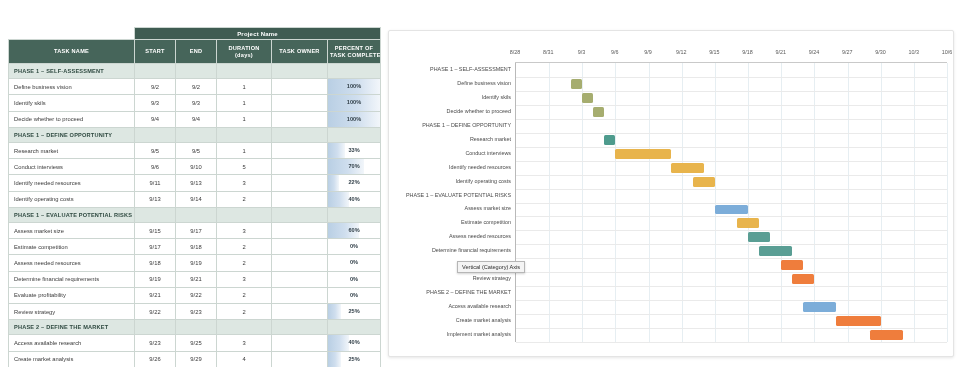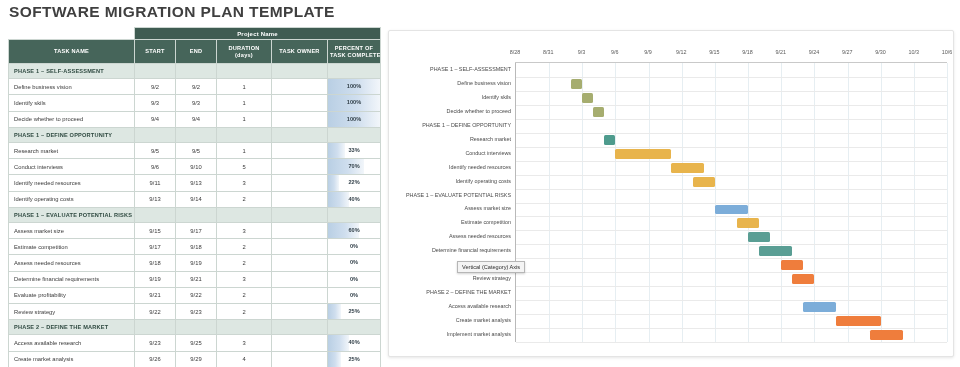--- a/index.html
+++ b/index.html
@@ -58,21 +58,20 @@
 
   #tooltip{position:absolute;left:68px;top:230px;background:#f4f4f4;border:1px solid #b6b6b6;
            font-size:5.6px;color:#2b2b2b;padding:2px 4px;white-space:nowrap;
            box-shadow:0 1px 2px rgba(0,0,0,.18);z-index:40;}
 </style>
 </head>
 <body>
 
 <div id="page">
 
-  <div id="title">SOFTWARE MIGRATION PLAN TEMPLATE</div>
 
   <div id="table-wrap">
     <table>
       <colgroup>
         <col style="width:126px">
           <col style="width:41px">
           <col style="width:41px">
         <col style="width:55px">
           <col style="width:56px">
           <col style="width:53px">

